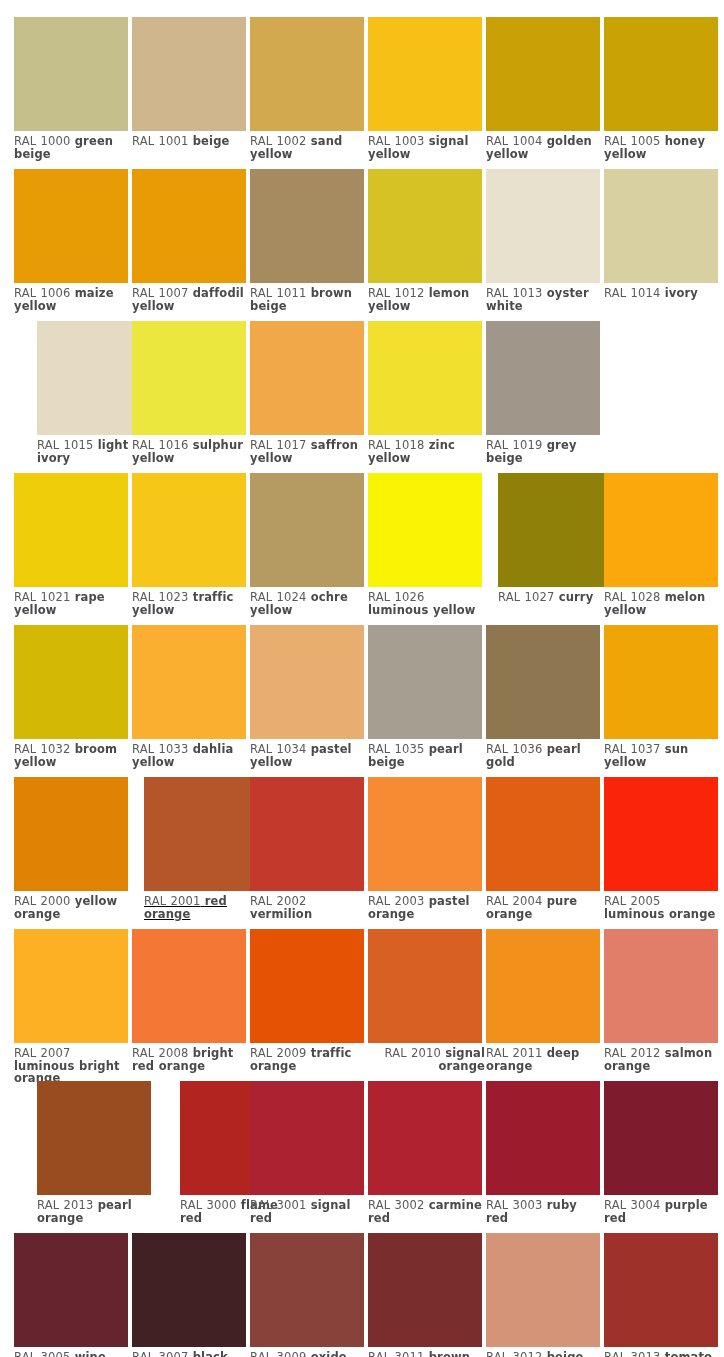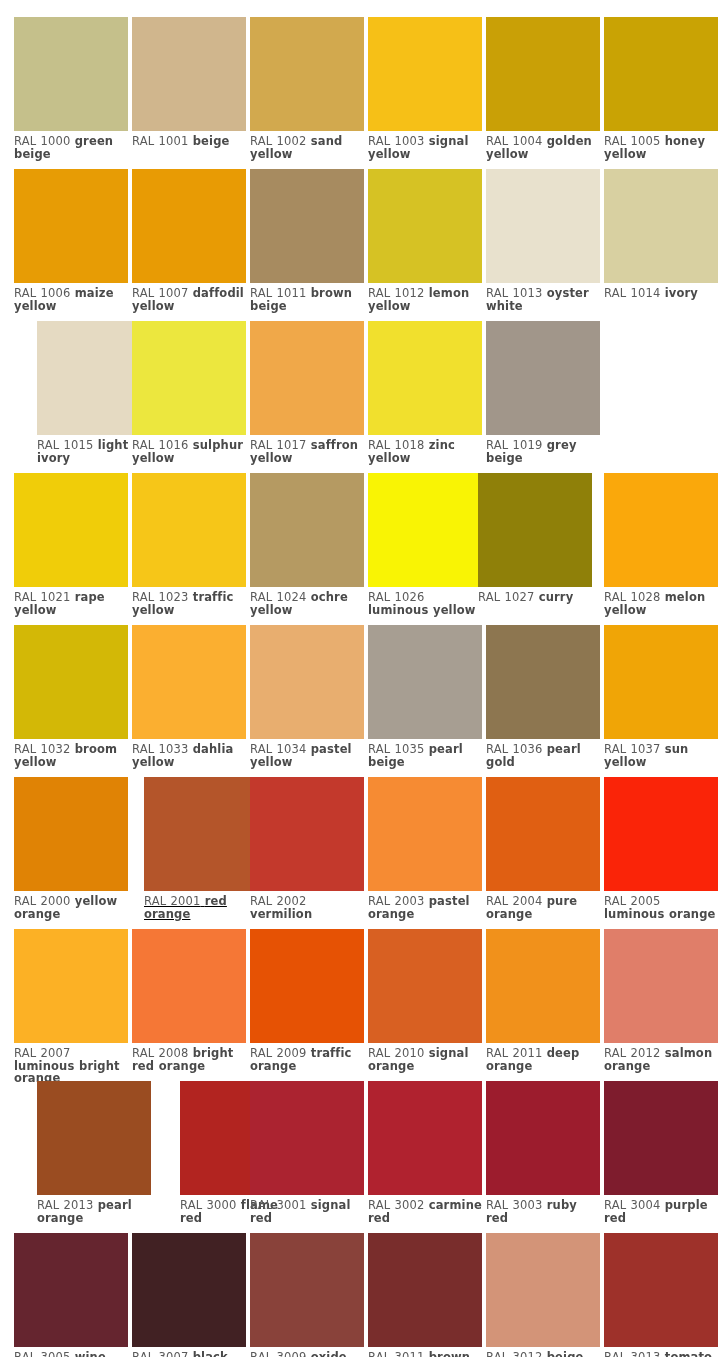--- a/index.html
+++ b/index.html
@@ -146,21 +146,21 @@
         <span class="ral-label"><span class="ral-code">RAL 1023</span> <span class="ral-name">traffic yellow</span></span>
       </div>
       <div class="ral-cell" style="left: 236px;">
         <span class="swatch" style="background-color: rgb(181, 154, 98);"></span>
         <span class="ral-label"><span class="ral-code">RAL 1024</span> <span class="ral-name">ochre yellow</span></span>
       </div>
       <div class="ral-cell" style="left: 354px;">
         <span class="swatch" style="background-color: rgb(249, 244, 4);"></span>
         <span class="ral-label"><span class="ral-code">RAL 1026</span> <span class="ral-name">luminous yellow</span></span>
       </div>
-      <div class="ral-cell" style="left: 464px; border-radius: 6px;">
+      <div class="ral-cell" style="left: 484px; border-radius: 6px;">
         <span class="swatch" style="background-color: rgb(143, 128, 9);"></span>
         <span class="ral-label"><span class="ral-code">RAL 1027</span> <span class="ral-name">curry</span></span>
       </div>
       <div class="ral-cell" style="left: 590px;">
         <span class="swatch" style="background-color: rgb(250, 168, 11);"></span>
         <span class="ral-label"><span class="ral-code">RAL 1028</span> <span class="ral-name">melon yellow</span></span>
       </div>
     </div>
     <div class="ral-row">
       <div class="ral-cell" style="left: 0px;">
@@ -220,21 +220,21 @@
         <span class="ral-label"><span class="ral-code">RAL 2007</span> <span class="ral-name">luminous bright orange</span></span>
       </div>
       <div class="ral-cell" style="left: 118px;">
         <span class="swatch" style="background-color: rgb(245, 119, 54);"></span>
         <span class="ral-label"><span class="ral-code">RAL 2008</span> <span class="ral-name">bright red orange</span></span>
       </div>
       <div class="ral-cell" style="left: 236px;">
         <span class="swatch" style="background-color: rgb(230, 82, 4);"></span>
         <span class="ral-label"><span class="ral-code">RAL 2009</span> <span class="ral-name">traffic orange</span></span>
       </div>
-      <div class="ral-cell" style="left: 354px;">
+      <div class="ral-cell" style="left: 354px; text-align: right;">
         <span class="swatch" style="background-color: rgb(216, 96, 34);"></span>
         <span class="ral-label"><span class="ral-code">RAL 2010</span> <span class="ral-name">signal orange</span></span>
       </div>
       <div class="ral-cell" style="left: 472px;">
         <span class="swatch" style="background-color: rgb(241, 145, 27);"></span>
         <span class="ral-label"><span class="ral-code">RAL 2011</span> <span class="ral-name">deep orange</span></span>
       </div>
       <div class="ral-cell" style="left: 590px;">
         <span class="swatch" style="background-color: rgb(224, 126, 105);"></span>
         <span class="ral-label"><span class="ral-code">RAL 2012</span> <span class="ral-name">salmon orange</span></span>

